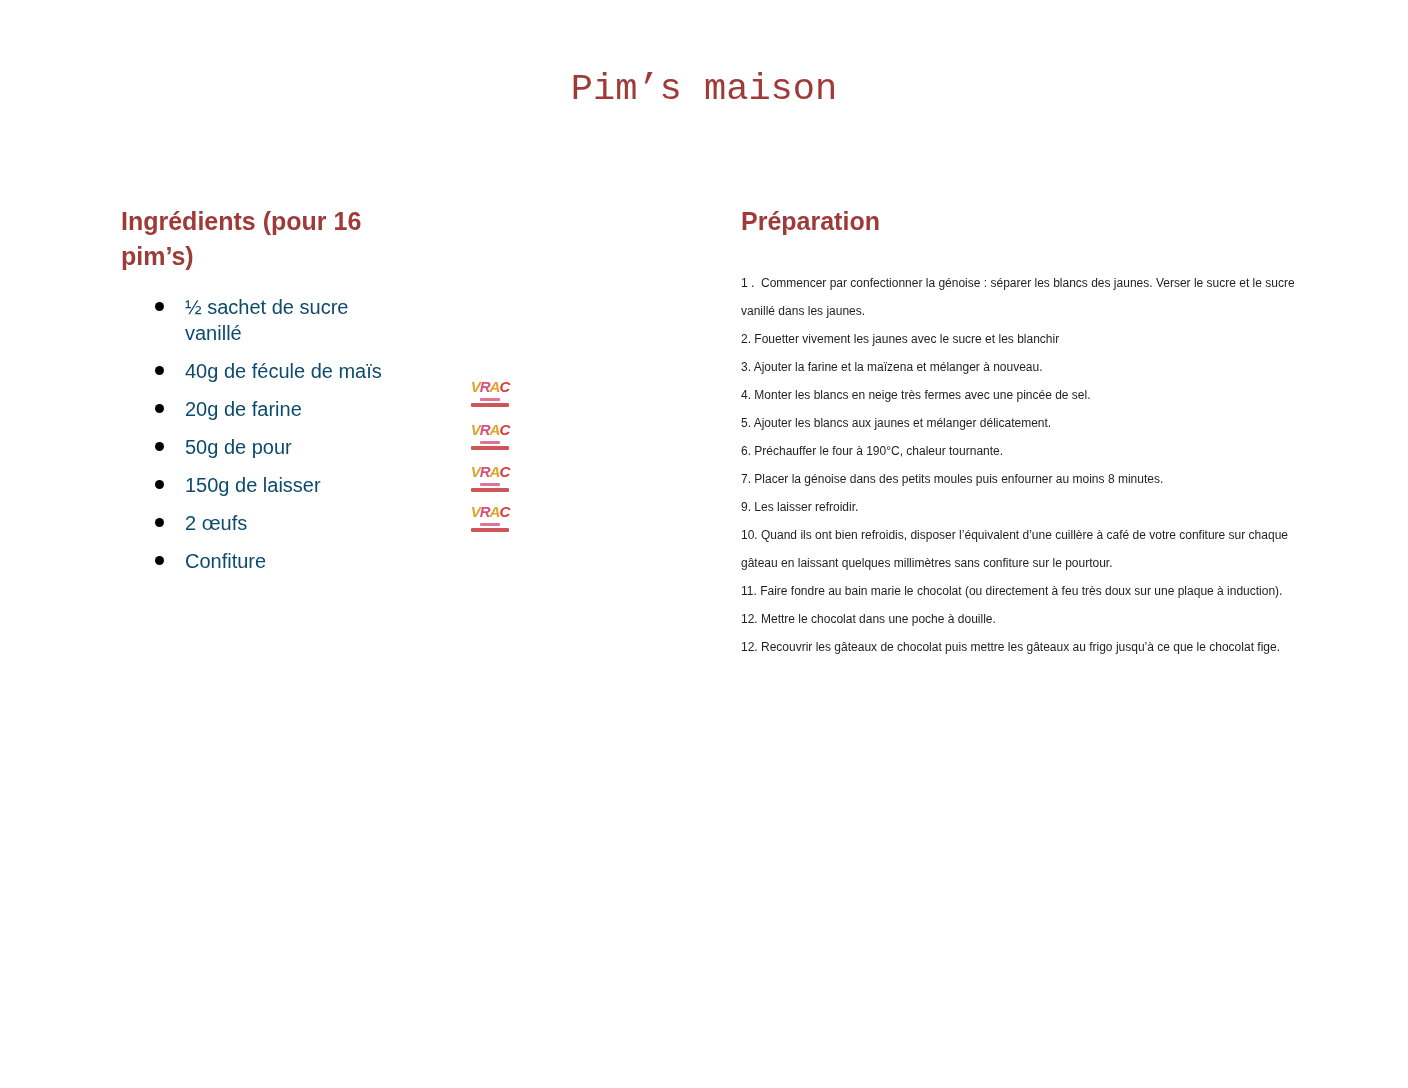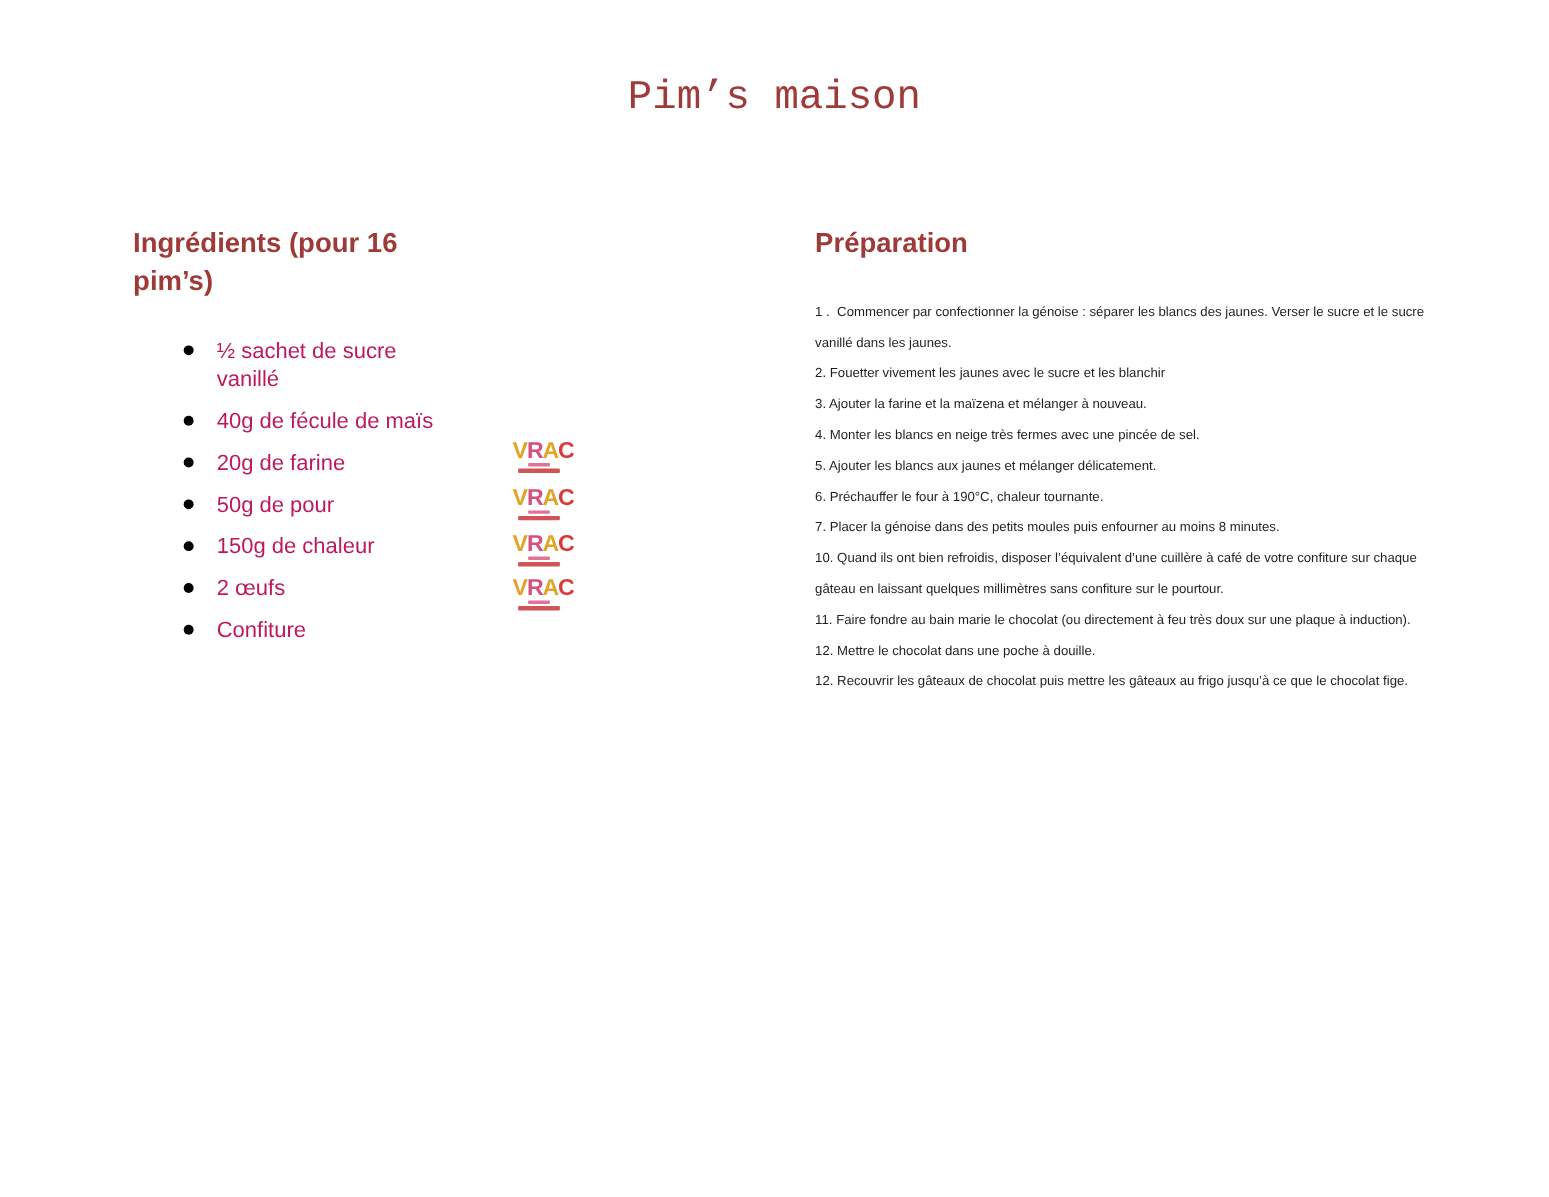--- a/index.html
+++ b/index.html
@@ -23,22 +23,22 @@
     position:absolute;
     font-size:25px;line-height:35px;
     font-weight:bold;
     color:#9e3a38;
     margin-top:32px;
   }
   .ingredients-heading{left:121px;top:172px;width:290px;}
   .prep-heading{left:741px;top:172px;width:300px;}
   .ingredients-list{
     position:absolute;left:139px;top:294px;width:310px;
-    list-style:none;margin:12px;padding:0;
-    font-size:20px;color:#be185d;
+    list-style:none;margin:0;padding:0;
+    font-size:20px;color:#0c4a6e;
   }
   .ingredients-list li{
     position:relative;
     padding-left:46px;
     margin-bottom:12px;
     line-height:26px;
   }
   .item-text{white-space:pre-line;}
   .bullet{
     position:absolute;left:16px;top:8px;
@@ -49,24 +49,24 @@
     position:absolute;left:741px;top:269px;width:582px;
     font-size:12px;line-height:28px;color:#1f1f1f;
   }
   .steps p{margin:0;}
   .vrac-logo{
     position:absolute;left:466px;width:48px;
     text-align:center;
   }
   .vrac-word{
     font-weight:bold;
-    font-size:21px;line-height:17px;
+    font-size:15px;line-height:17px;
     letter-spacing:-1px;
+    font-style:italic;
     white-space:nowrap;
-    margin-top:23px;
   }
   .vrac-word .lv{color:#e2a427;}
   .vrac-word .lr{color:#d94f7e;}
   .vrac-word .la{color:#e2a427;}
   .vrac-word .lc{color:#d93a3c;}
   .vrac-sub1{width:20px;height:3px;margin:3px auto 0;background:#d94f7e;border-radius:1px;opacity:.8;}
   .vrac-sub2{width:38px;height:4px;margin:2px auto 0;background:#c8373c;border-radius:1px;opacity:.85;}
   .vrac-1{top:378px;} .vrac-2{top:421px;} .vrac-3{top:463px;} .vrac-4{top:503px;}
 </style>
 </head>
@@ -91,21 +91,21 @@
     <li>
       <span class="bullet"></span>
       <span class="item-text">20g de farine</span>
     </li>
     <li>
       <span class="bullet"></span>
       <span class="item-text">50g de pour</span>
     </li>
     <li>
       <span class="bullet"></span>
-      <span class="item-text">150g de chaleur</span>
+      <span class="item-text">150g de laisser</span>
     </li>
     <li>
       <span class="bullet"></span>
       <span class="item-text">2 œufs</span>
     </li>
     <li>
       <span class="bullet"></span>
       <span class="item-text">Confiture</span>
     </li>
   </ul>
@@ -137,19 +137,20 @@
   <h2 class="col-heading prep-heading">Préparation</h2>
 
   <div class="steps">
     <p>1 .&nbsp; Commencer par confectionner la génoise : séparer les blancs des jaunes. Verser le sucre et le sucre vanillé dans les jaunes.</p>
     <p>2. Fouetter vivement les jaunes avec le sucre et les blanchir</p>
     <p>3. Ajouter la farine et la maïzena et mélanger à nouveau.</p>
     <p>4. Monter les blancs en neige très fermes avec une pincée de sel.</p>
     <p>5. Ajouter les blancs aux jaunes et mélanger délicatement.</p>
     <p>6. Préchauffer le four à 190°C, chaleur tournante.</p>
     <p>7. Placer la génoise dans des petits moules puis enfourner au moins 8 minutes.</p>
+    <p>9. Les laisser refroidir.</p>
     <p>10. Quand ils ont bien refroidis, disposer l’équivalent d’une cuillère à café de votre confiture sur chaque gâteau en laissant quelques millimètres sans confiture sur le pourtour.</p>
     <p>11. Faire fondre au bain marie le chocolat (ou directement à feu très doux sur une plaque à induction).</p>
     <p>12. Mettre le chocolat dans une poche à douille.</p>
     <p>12. Recouvrir les gâteaux de chocolat puis mettre les gâteaux au frigo jusqu’à ce que le chocolat fige.</p>
   </div>
 
 </div>
 
 </body></html>

